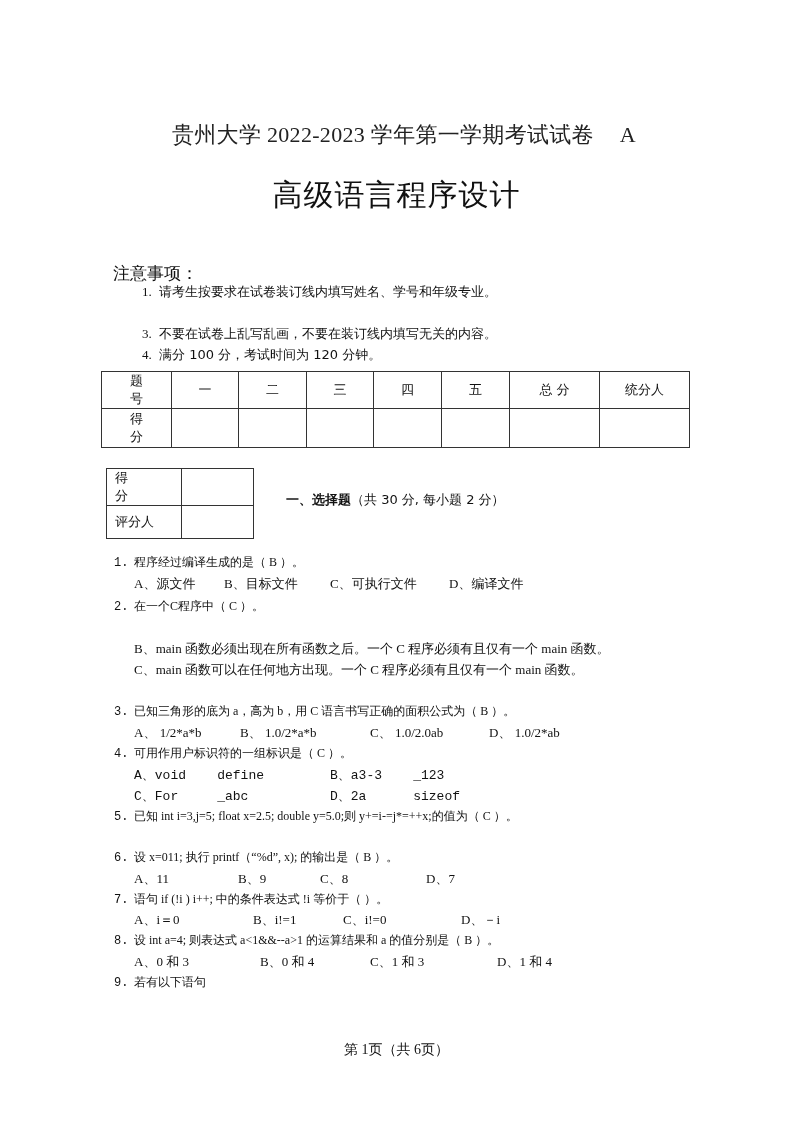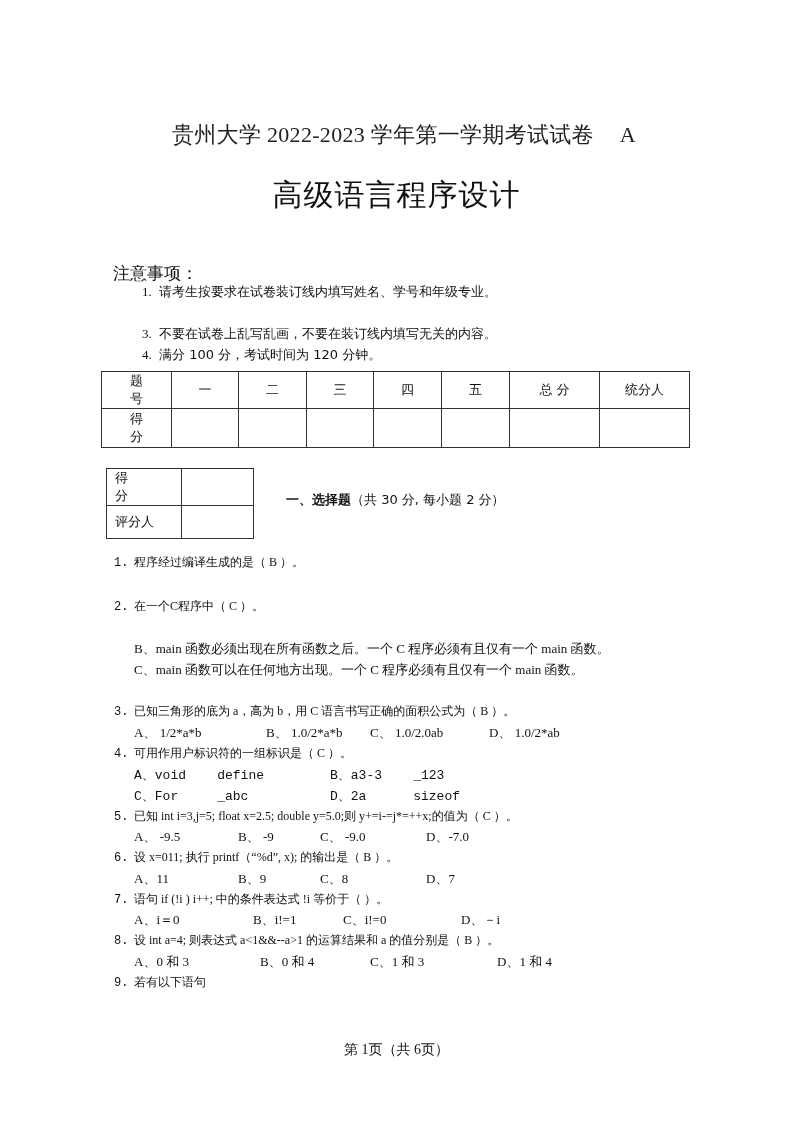--- a/index.html
+++ b/index.html
@@ -99,57 +99,57 @@
   </tbody>
     </table>
 
   <div class="abs sans section-title">
     <b>一、选择题</b><span>（共 30 分, 每小题 2 分）</span>
   </div>
 
   <div class="abs serif q-line" style="top:554px">
     <span class="qn mono">1.</span><span>程序经过编译生成的是（   B    ）。</span>
   </div>
+  <div class="abs serif opt-line" style="top:575px; width:560px; height:18px">
+    <span class="opt" style="left:0">A、源文件</span>
+    <span class="opt" style="left:90px">B、目标文件</span>
+    <span class="opt" style="left:196px">C、可执行文件</span>
+    <span class="opt" style="left:315px">D、编译文件</span>
+  </div>
 
   <div class="abs serif q-line" style="top:598px">
     <span class="qn mono">2.</span><span>在一个C程序中（    C    ）。</span>
   </div>
   <div class="abs serif opt-line" style="top:661px">C、main 函数可以在任何地方出现。一个 C 程序必须有且仅有一个 main 函数。</div>
   <div class="abs serif opt-line" style="top:640px">B、main 函数必须出现在所有函数之后。一个 C 程序必须有且仅有一个 main 函数。</div>
 
   <div class="abs serif q-line" style="top:703px">
     <span class="qn mono">3.</span><span>已知三角形的底为 a，高为 b，用 C 语言书写正确的面积公式为（   B    ）。</span>
   </div>
   <div class="abs serif opt-line" style="top:724px; width:560px; height:18px">
     <span class="opt" style="left:0">A、 1/2*a*b</span>
-    <span class="opt" style="left:132px">B、 1.0/2*a*b</span>
+    <span class="opt" style="left:106px">B、 1.0/2*a*b</span>
     <span class="opt" style="left:236px">C、 1.0/2.0ab</span>
     <span class="opt" style="left:355px">D、 1.0/2*ab</span>
   </div>
 
   <div class="abs serif q-line" style="top:745px">
     <span class="qn mono">4.</span><span>可用作用户标识符的一组标识是（    C   ）。</span>
   </div>
   <div class="abs mono opt-line" style="top:766px; width:560px; height:18px; white-space:pre">
     <span class="opt" style="left:0; white-space:pre">A、void    define</span>
     <span class="opt" style="left:196px; white-space:pre">B、a3-3    _123</span>
   </div>
   <div class="abs mono opt-line" style="top:787px; width:560px; height:18px; white-space:pre">
     <span class="opt" style="left:0; white-space:pre">C、For     _abc</span>
     <span class="opt" style="left:196px; white-space:pre">D、2a      sizeof</span>
   </div>
 
   <div class="abs serif q-line" style="top:808px">
     <span class="qn mono">5.</span><span>已知 int i=3,j=5; float x=2.5; double y=5.0;则 y+=i-=j*=++x;的值为（   C     ）。</span>
-  </div>
-  <div class="abs serif opt-line" style="top:828px; width:560px; height:18px">
-    <span class="opt" style="left:0">A、 -9.5</span>
-    <span class="opt" style="left:104px">B、 -9</span>
-    <span class="opt" style="left:186px">C、 -9.0</span>
-    <span class="opt" style="left:292px">D、-7.0</span>
   </div>
 
   <div class="abs serif q-line" style="top:849px">
     <span class="qn mono">6.</span><span>设 x=011; 执行 printf（“%d”, x); 的输出是（  B     ）。</span>
   </div>
   <div class="abs serif opt-line" style="top:870px; width:560px; height:18px">
     <span class="opt" style="left:0">A、11</span>
     <span class="opt" style="left:104px">B、9</span>
     <span class="opt" style="left:186px">C、8</span>
     <span class="opt" style="left:292px">D、7</span>

